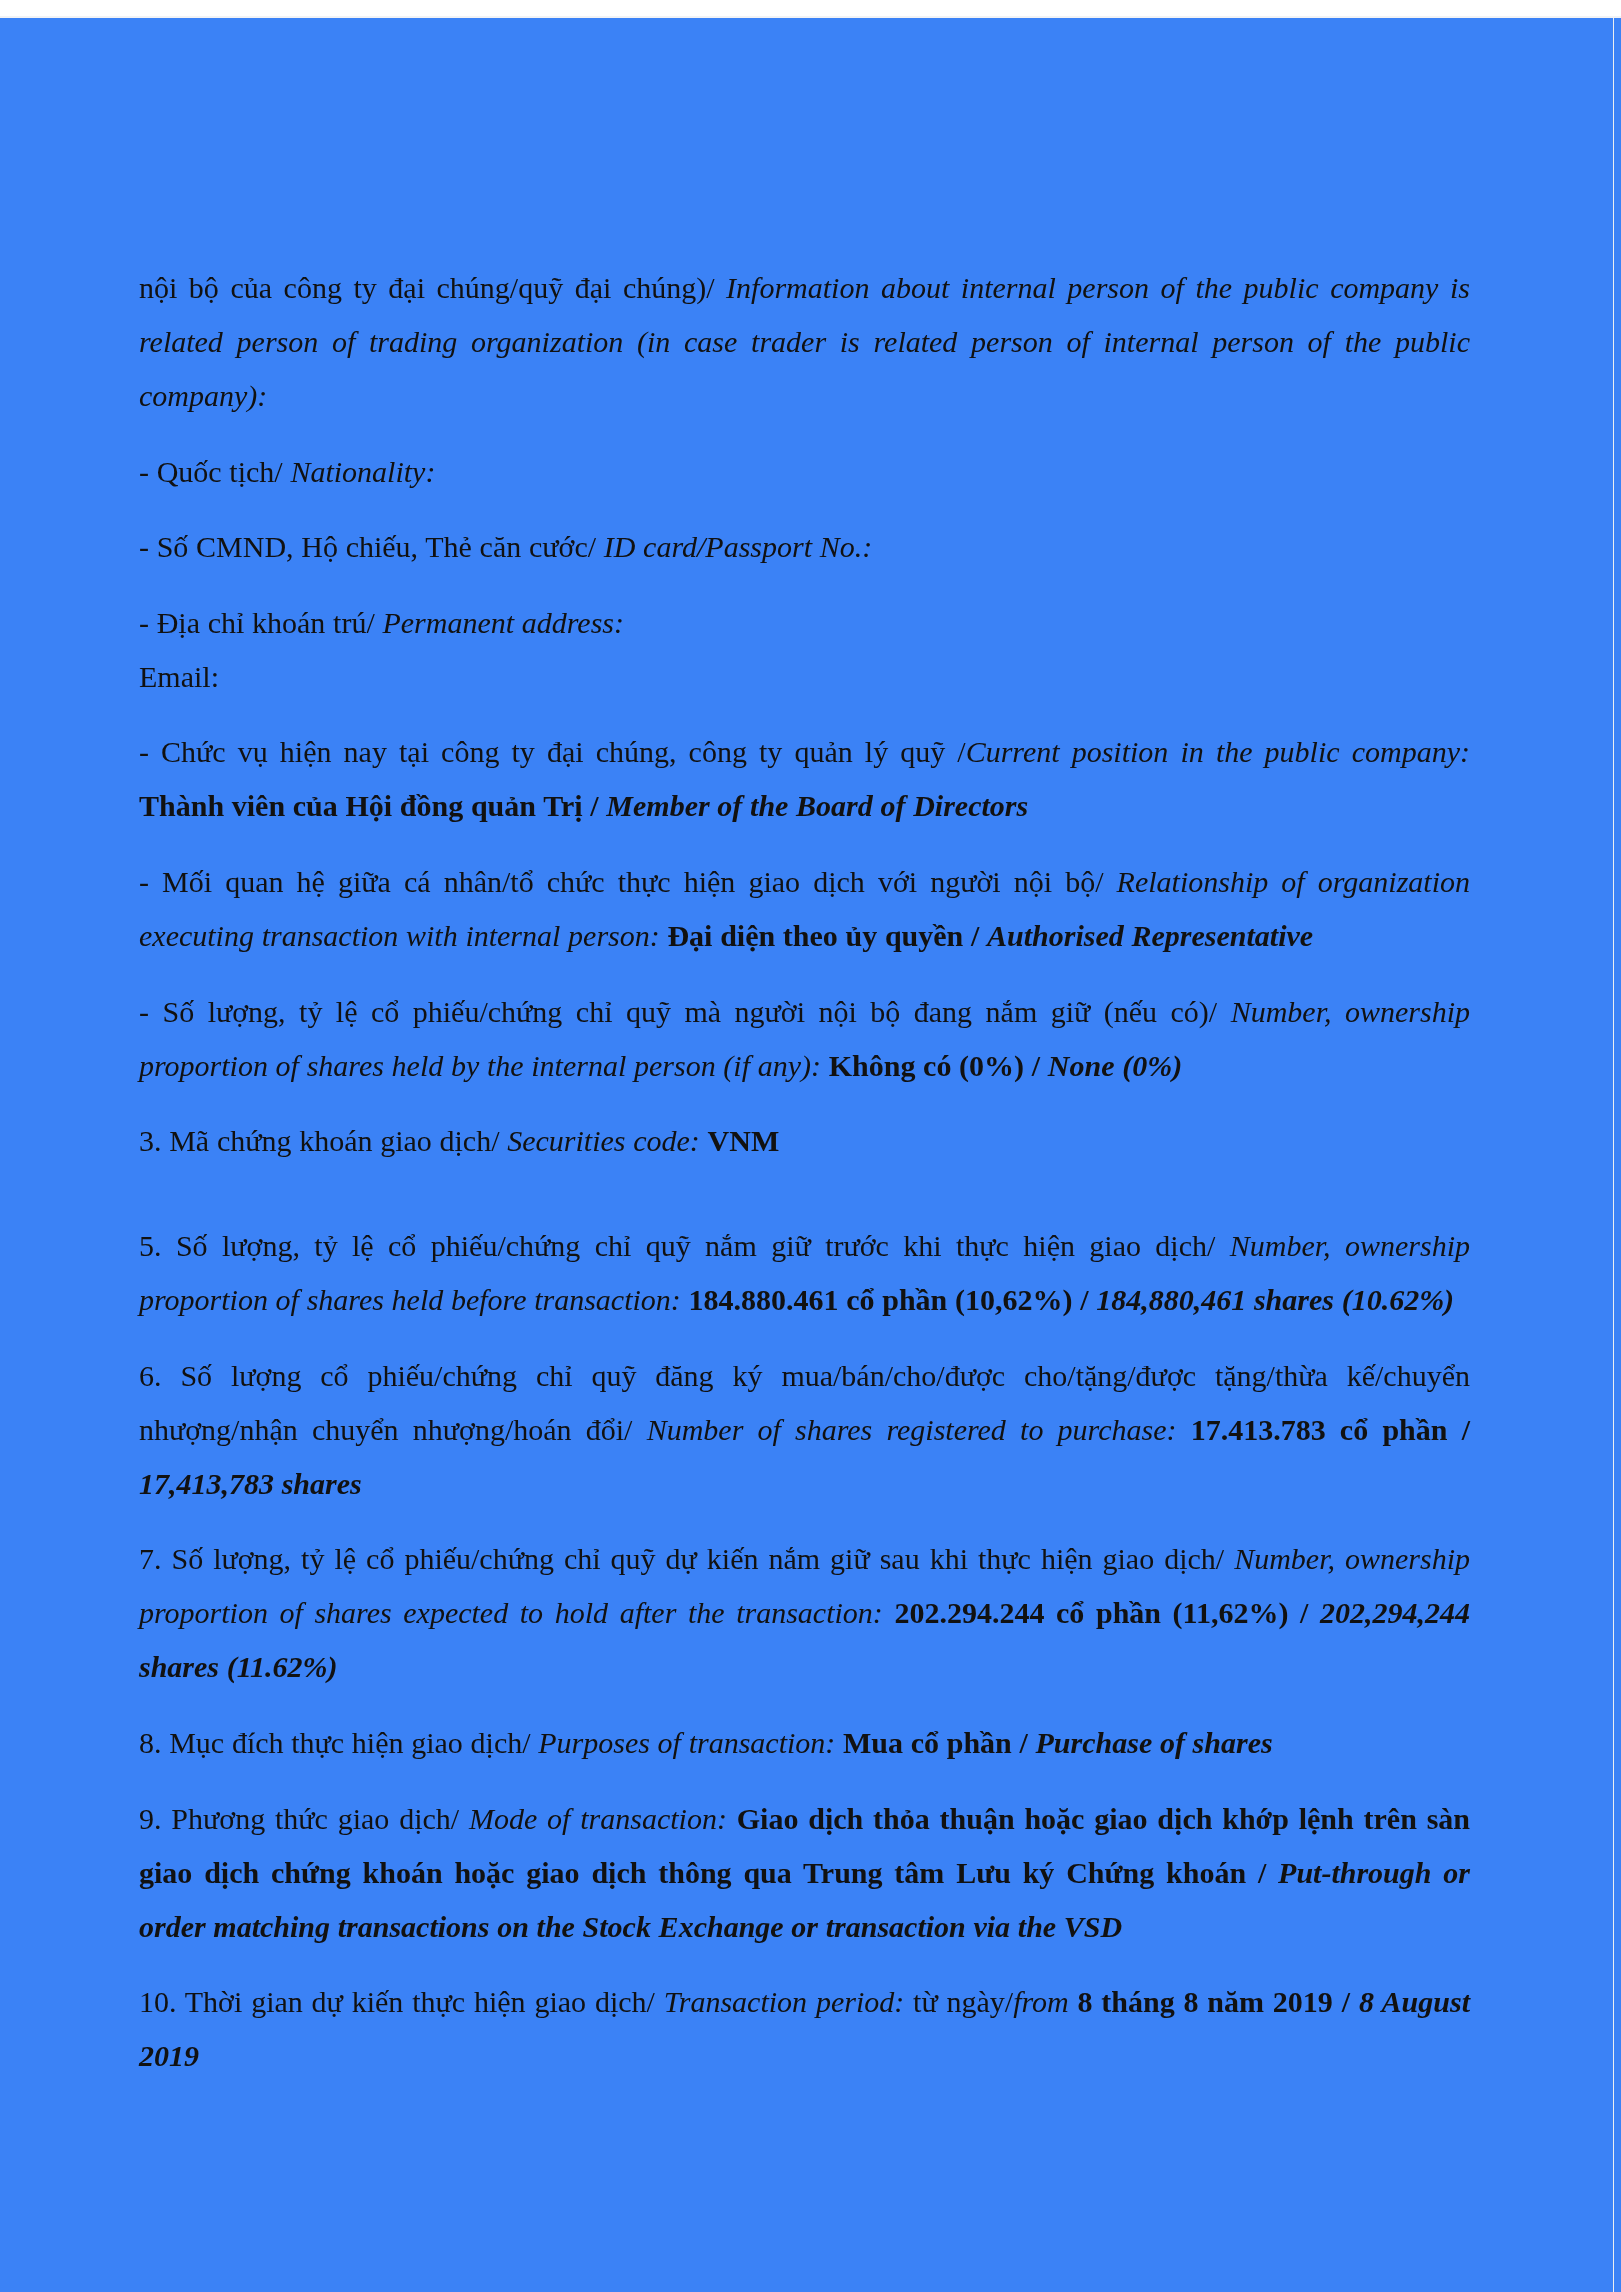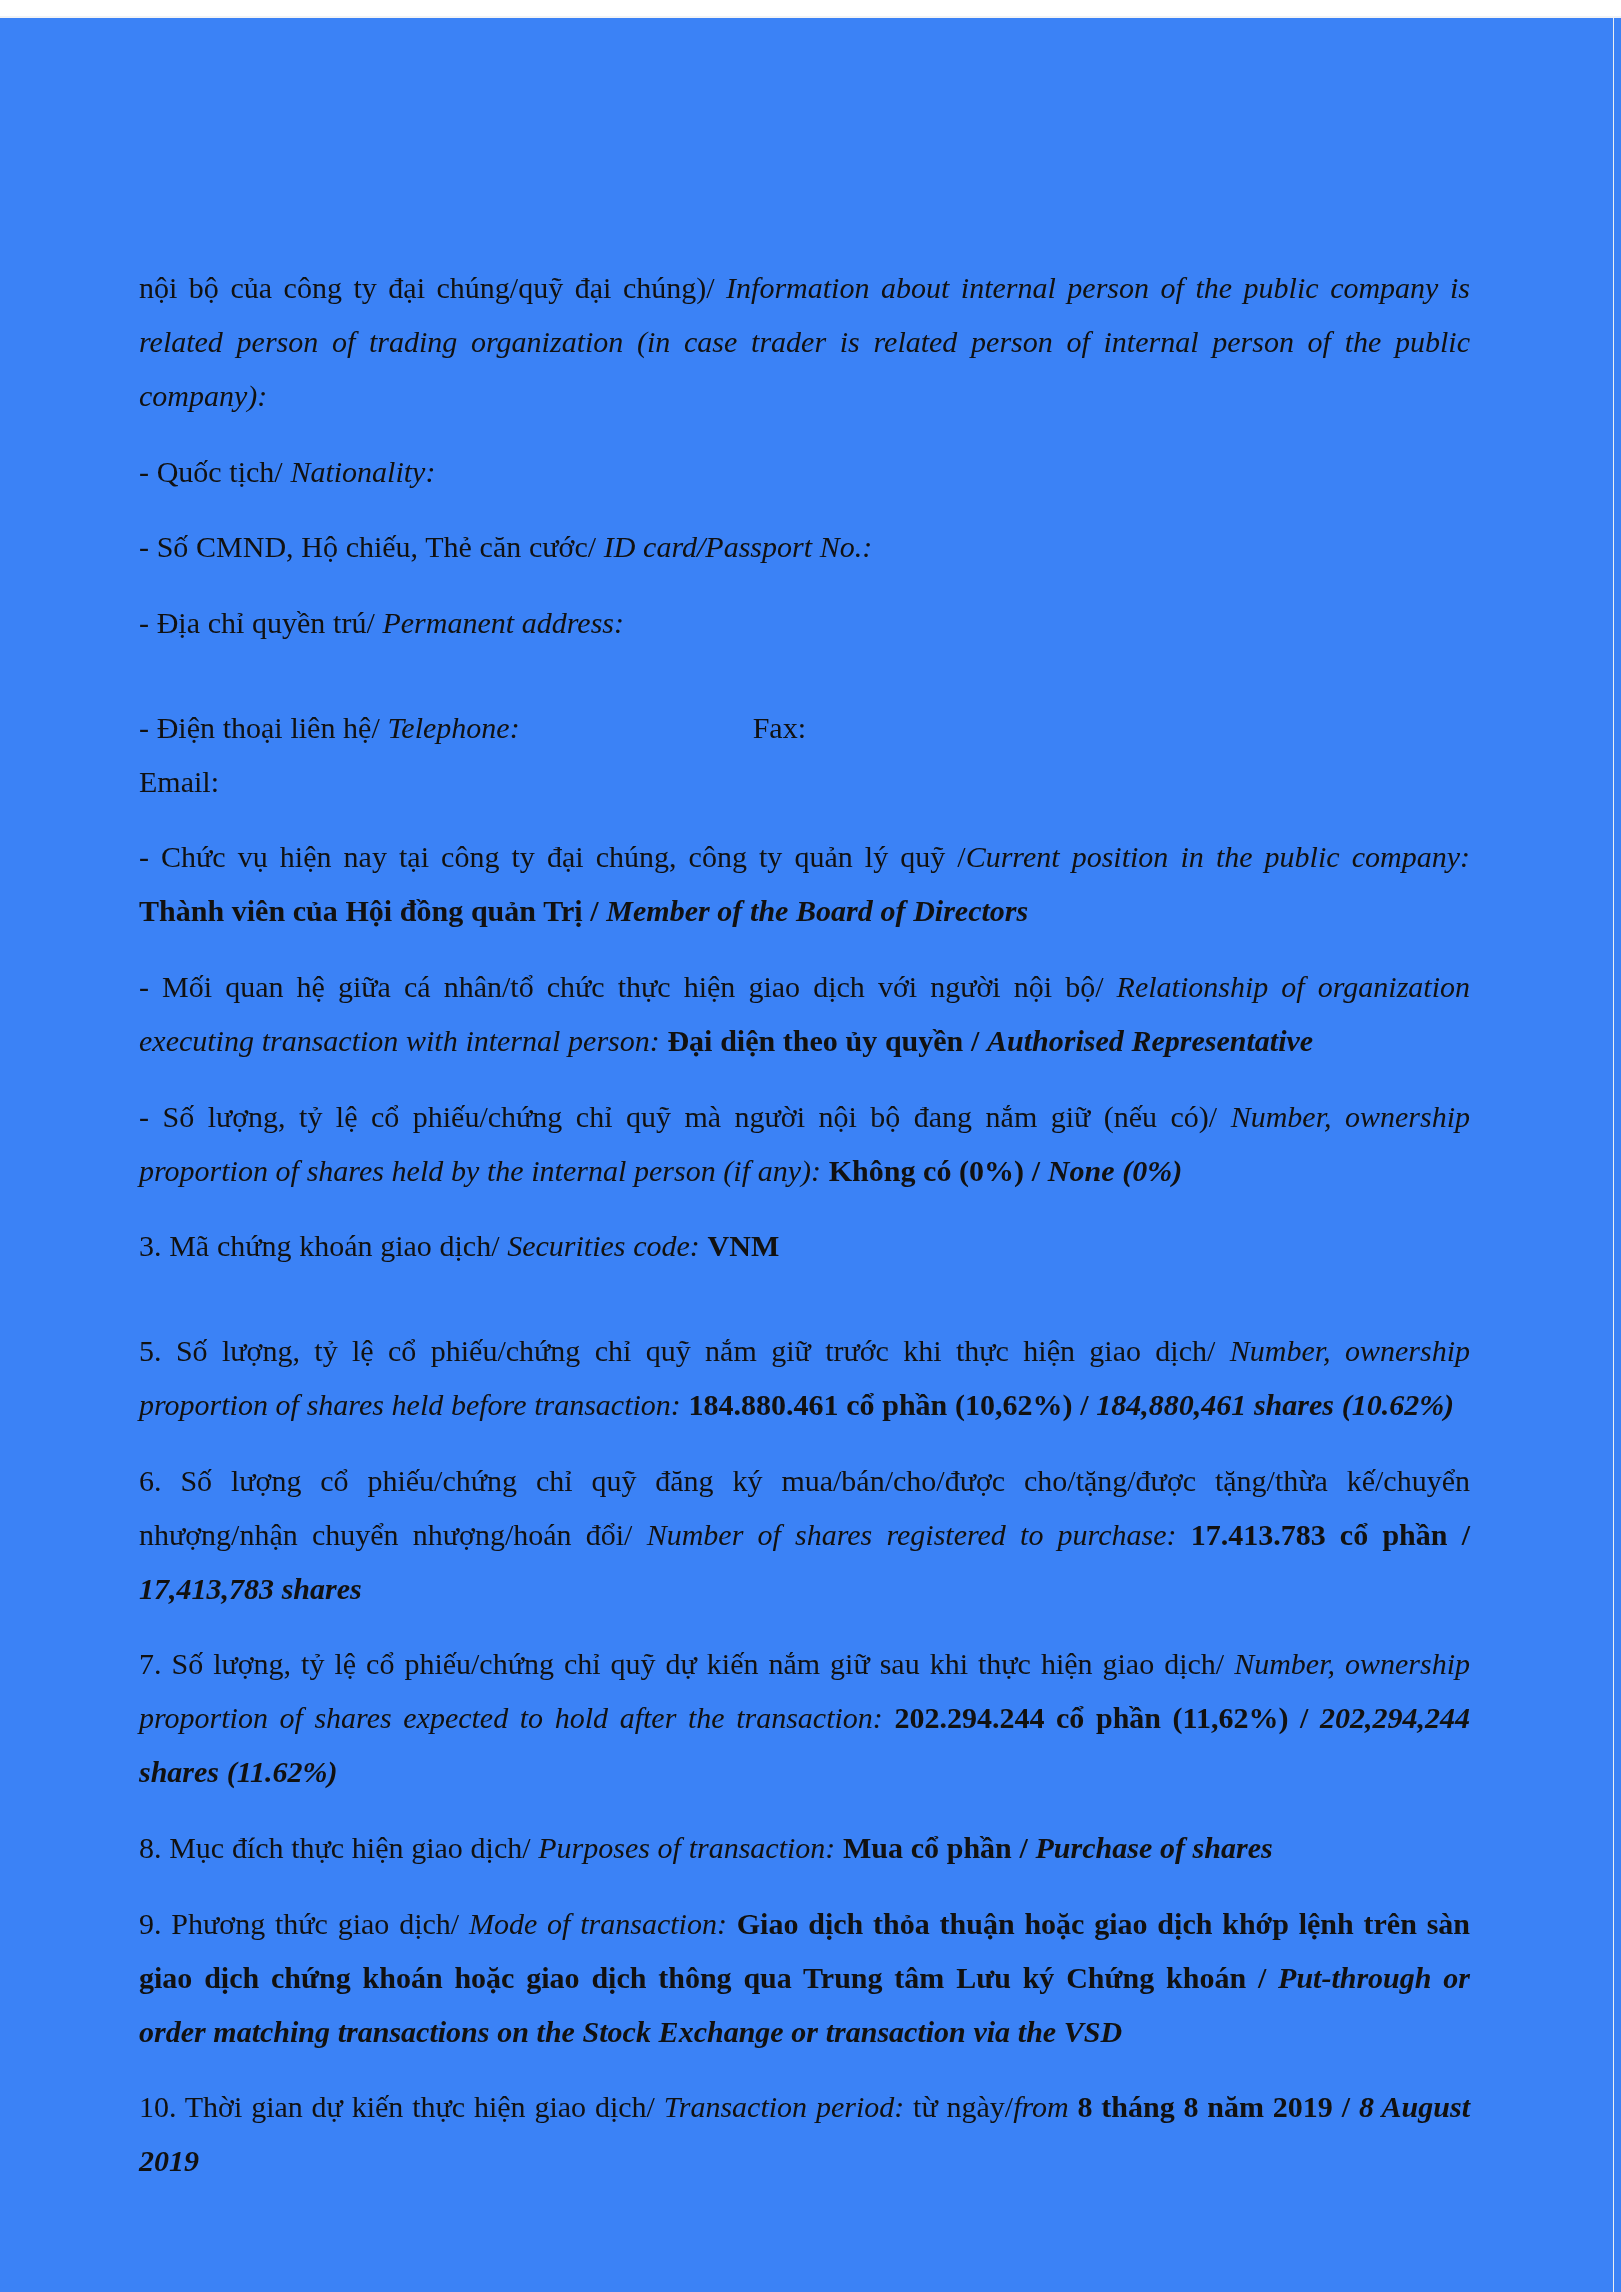--- a/index.html
+++ b/index.html
@@ -66,23 +66,22 @@
 
   <div class="content">
 
     <p class="para"><span>nội bộ của công ty đại chúng/quỹ đại chúng)/ </span><span class="it">Information about internal person of the public company is related person of trading organization (in case trader is related person of internal person of the public company):</span></p>
 
 
     <p class="para gap-sm"><span>- Quốc tịch/ </span><span class="it">Nationality:</span><span class="bd"></span></p>
 
     <p class="para gap-sm"><span>- Số CMND, Hộ chiếu, Thẻ căn cước/ </span><span class="it">ID card/Passport No.:</span><span class="bd"></span></p>
 
-    <p class="para gap-sm"><span>- Địa chỉ quyền trú/ </span><span class="it">Permanent address:</span><span class="bd"></span></p>
+    <p class="para gap-sm"><span>- Địa chỉ khoán trú/ </span><span class="it">Permanent address:</span><span class="bd"></span></p>
 
-    <p class="para gap-lg lastline"><span>- Điện thoại liên hệ/ </span><span class="it">Telephone:</span><span class="tabgap"></span><span>Fax:</span><span class="tabgap-fax"></span></p>
 
     <p class="para lastline"><span>Email:</span><span></span></p>
 
     <p class="para gap-sm"><span>- Chức vụ hiện nay tại công ty đại chúng, công ty quản lý quỹ /</span><span class="it">Current position in the public company:</span> <span class="bd">Thành viên của Hội đồng quản Trị</span><span class="bd"> / </span><span class="bdit">Member of the Board of Directors</span></p>
 
     <p class="para gap-sm"><span>- Mối quan hệ giữa cá nhân/tổ chức thực hiện giao dịch với người nội bộ/ </span><span class="it">Relationship of organization executing transaction with internal person: </span><span class="bd">Đại diện theo ủy quyền</span><span class="bd"> / </span><span class="bdit">Authorised Representative</span></p>
 
     <p class="para gap-sm"><span>- Số lượng, tỷ lệ cổ phiếu/chứng chỉ quỹ mà người nội bộ đang nắm giữ (nếu có)/ </span><span class="it">Number, ownership proportion of shares held by the internal person (if any): </span><span class="bd">Không có (0%)</span><span class="bd"> / </span><span class="bdit">None (0%)</span></p>
 
     <p class="para gap-sm lastline"><span>3. Mã chứng khoán giao dịch/ </span><span class="it">Securities code: </span><span class="bd">VNM</span></p>

